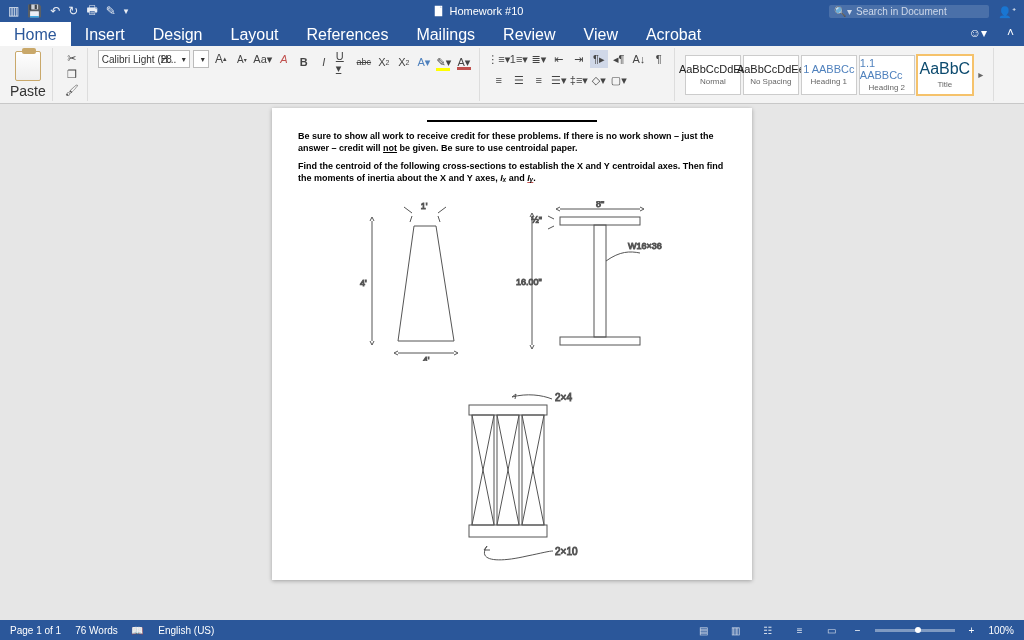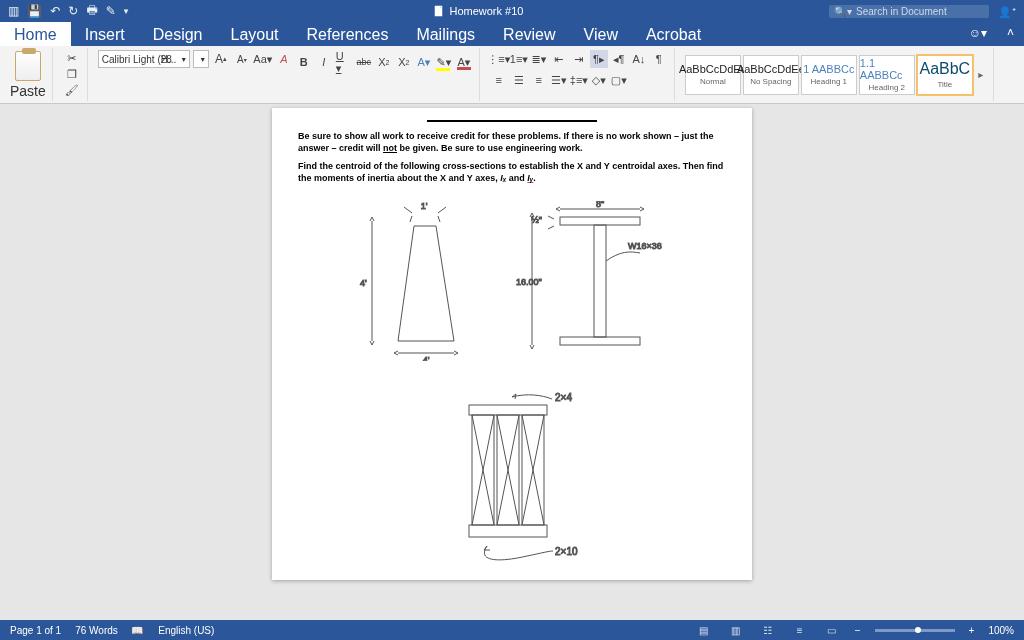--- a/index.html
+++ b/index.html
@@ -200,21 +200,21 @@
         </div>
       <div class="style-arrow">▸</div>
     </div>
   </div>
 
 </div>
 
 <div class="doc-wrap">
   <div class="page">
     <div style="border-top:2px solid #000;width:170px;margin:0 auto 8px;"></div>
-    <p><b><span>Be sure to show all work to receive credit for these problems. If there is no work shown – just the answer – credit will </span><span class="und">not</span><span> be given. Be sure to use engineering work.</span></b></p>
+    <p><b><span>Be sure to show all work to receive credit for these problems. If there is no work shown – just the answer – credit will </span><span class="und">not</span><span> be given. Be sure to use centroidal paper.</span></b></p>
     <p><b><span>Find the centroid of the following cross-sections to establish the X and Y centroidal axes. Then find the moments of inertia about the X and Y axes, </span><i>Iₓ</i><span> and </span><i style="text-decoration:underline;text-decoration-color:#c0504d;">Iᵧ</i><span>.</span></b></p>
 
     <div class="figs">
 
       <div class="fig">
         <svg width="140" height="160" viewBox="0 0 140 160" stroke="#555" stroke-width="1" fill="none" font-family="cursive" font-size="9">
           <line x1="18" y1="20" x2="18" y2="140"></line>
             <path d="M16 20 l2 -4 l2 4 M16 140 l2 4 l2 -4"></path>
           <text x="6" y="85" fill="#555">4'</text>
           <polygon points="60,25 82,25 100,140 44,140"></polygon>

